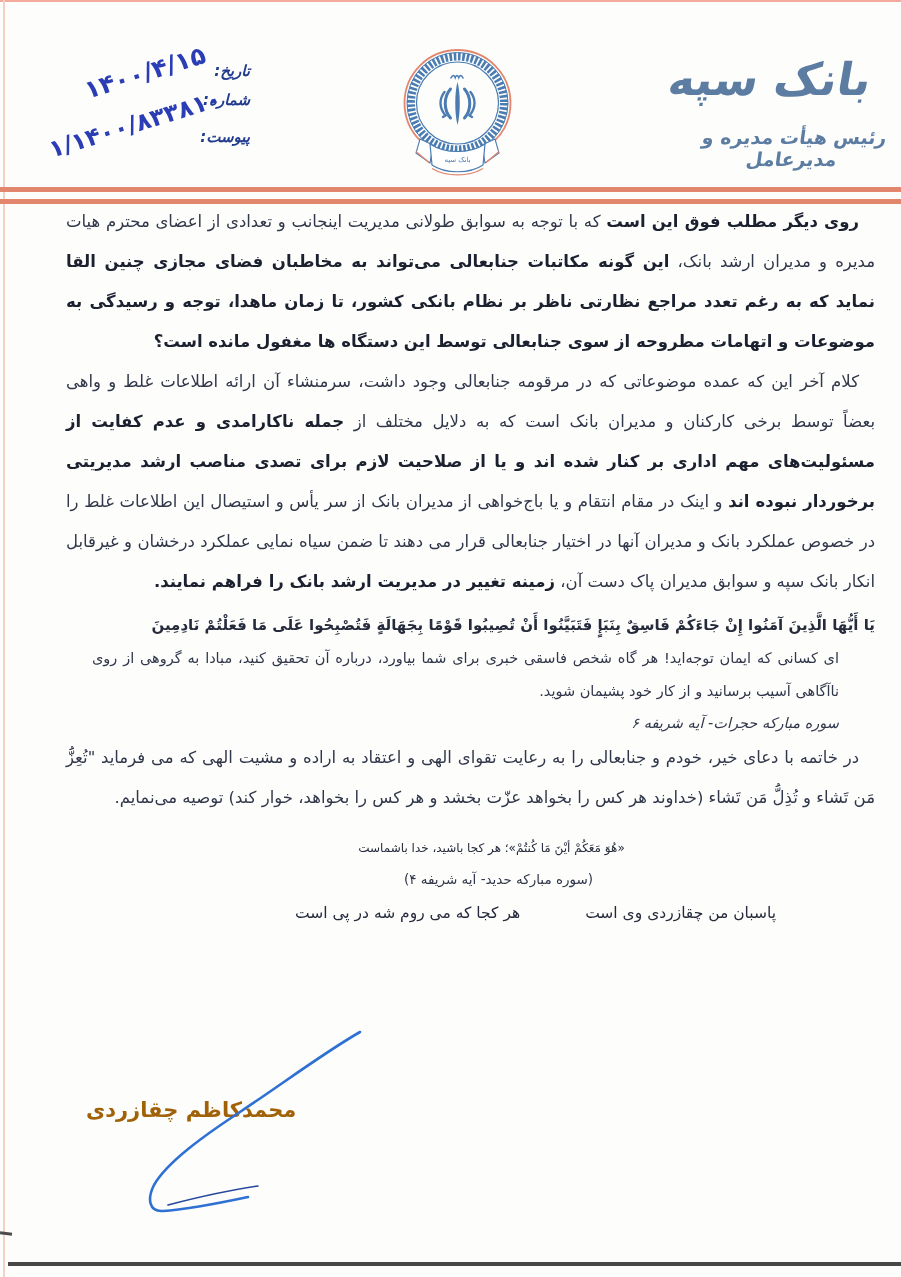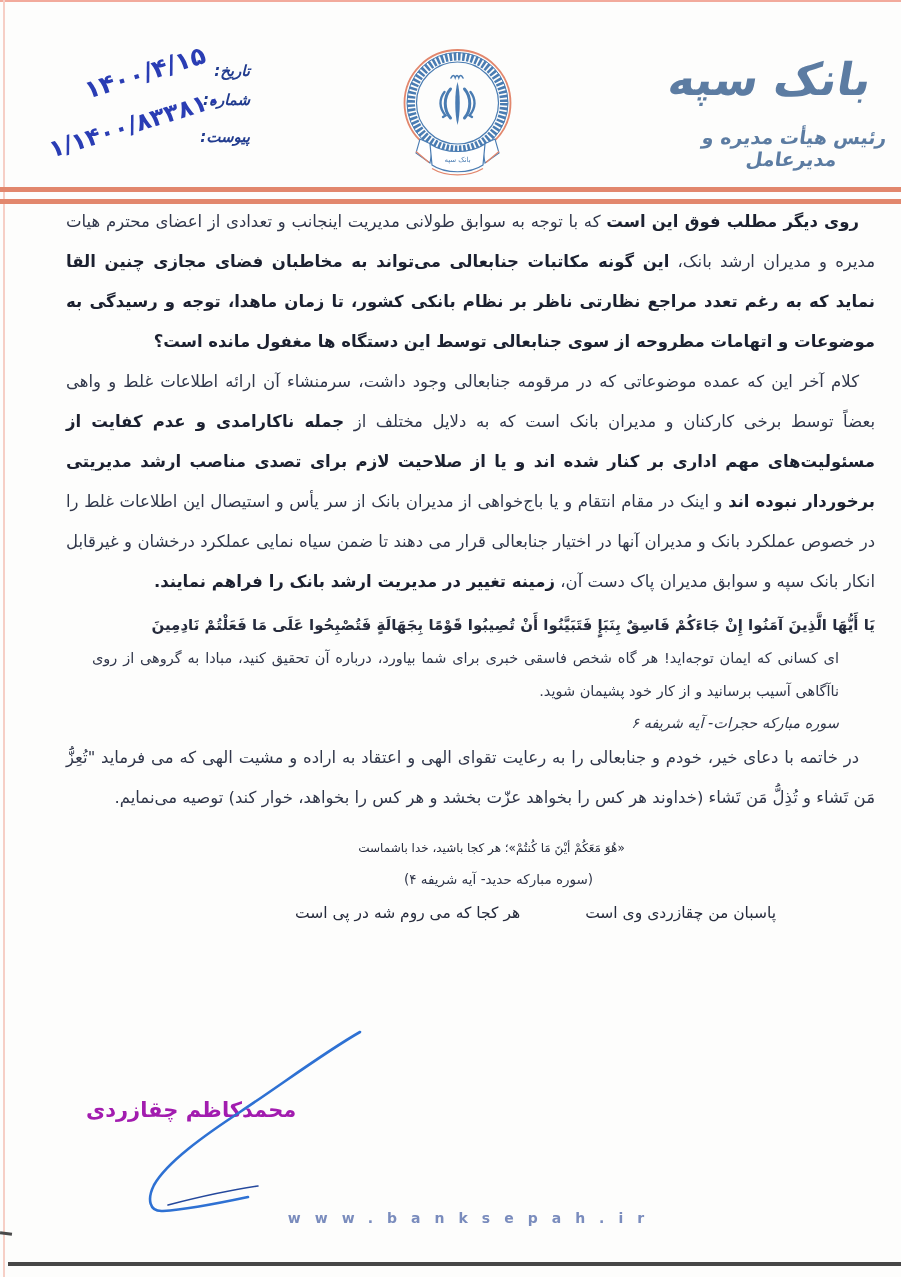--- a/index.html
+++ b/index.html
@@ -72,21 +72,21 @@
   }
   .couplet{
     margin-top:4px; display:flex; justify-content:center; gap:65px;
     direction:rtl; font-size:15.5px; line-height:32px;
     position:relative; right:-65px; color:#262b3c;
   }
 
   
   .sig-name{
     position:absolute; top:1098px; left:86px; direction:rtl;
-    font-size:21px; font-weight:bold; color:#a21caf;
+    font-size:21px; font-weight:bold; color:#a16207;
   }
   .sig-svg{position:absolute; top:1022px; left:135px; width:250px; height:200px;}
 
   
   .footer-url{
     position:absolute; top:1210px; left:0; right:0; padding-left:45px;
     text-align:center; font-size:14px; letter-spacing:14px;
     color:#7a8cbd; font-weight:600; direction:ltr;
   }
 </style>
@@ -153,15 +153,14 @@
       <span>هر کجا که می روم شه در پی است</span>
     </div>
   </div>
 
   <div class="sig-name">محمدکاظم چقازردی</div>
   <svg class="sig-svg" viewBox="0 0 250 200" xmlns="http://www.w3.org/2000/svg">
     <path d="M225,10 C190,30 150,60 105,90 C70,113 32,140 19,163 C12,177 14,190 28,189 C45,188 80,182 113,175" fill="none" stroke="#2e71d3" stroke-width="2.6" stroke-linecap="round"></path>
     <path d="M33,183 C60,176 95,168 123,164" fill="none" stroke="#24489c" stroke-width="1.6" stroke-linecap="round"></path>
   </svg>
 
-  <div class="footer-url">www.banksepah.ir</div>
 
 </div>
 
 </body></html>

